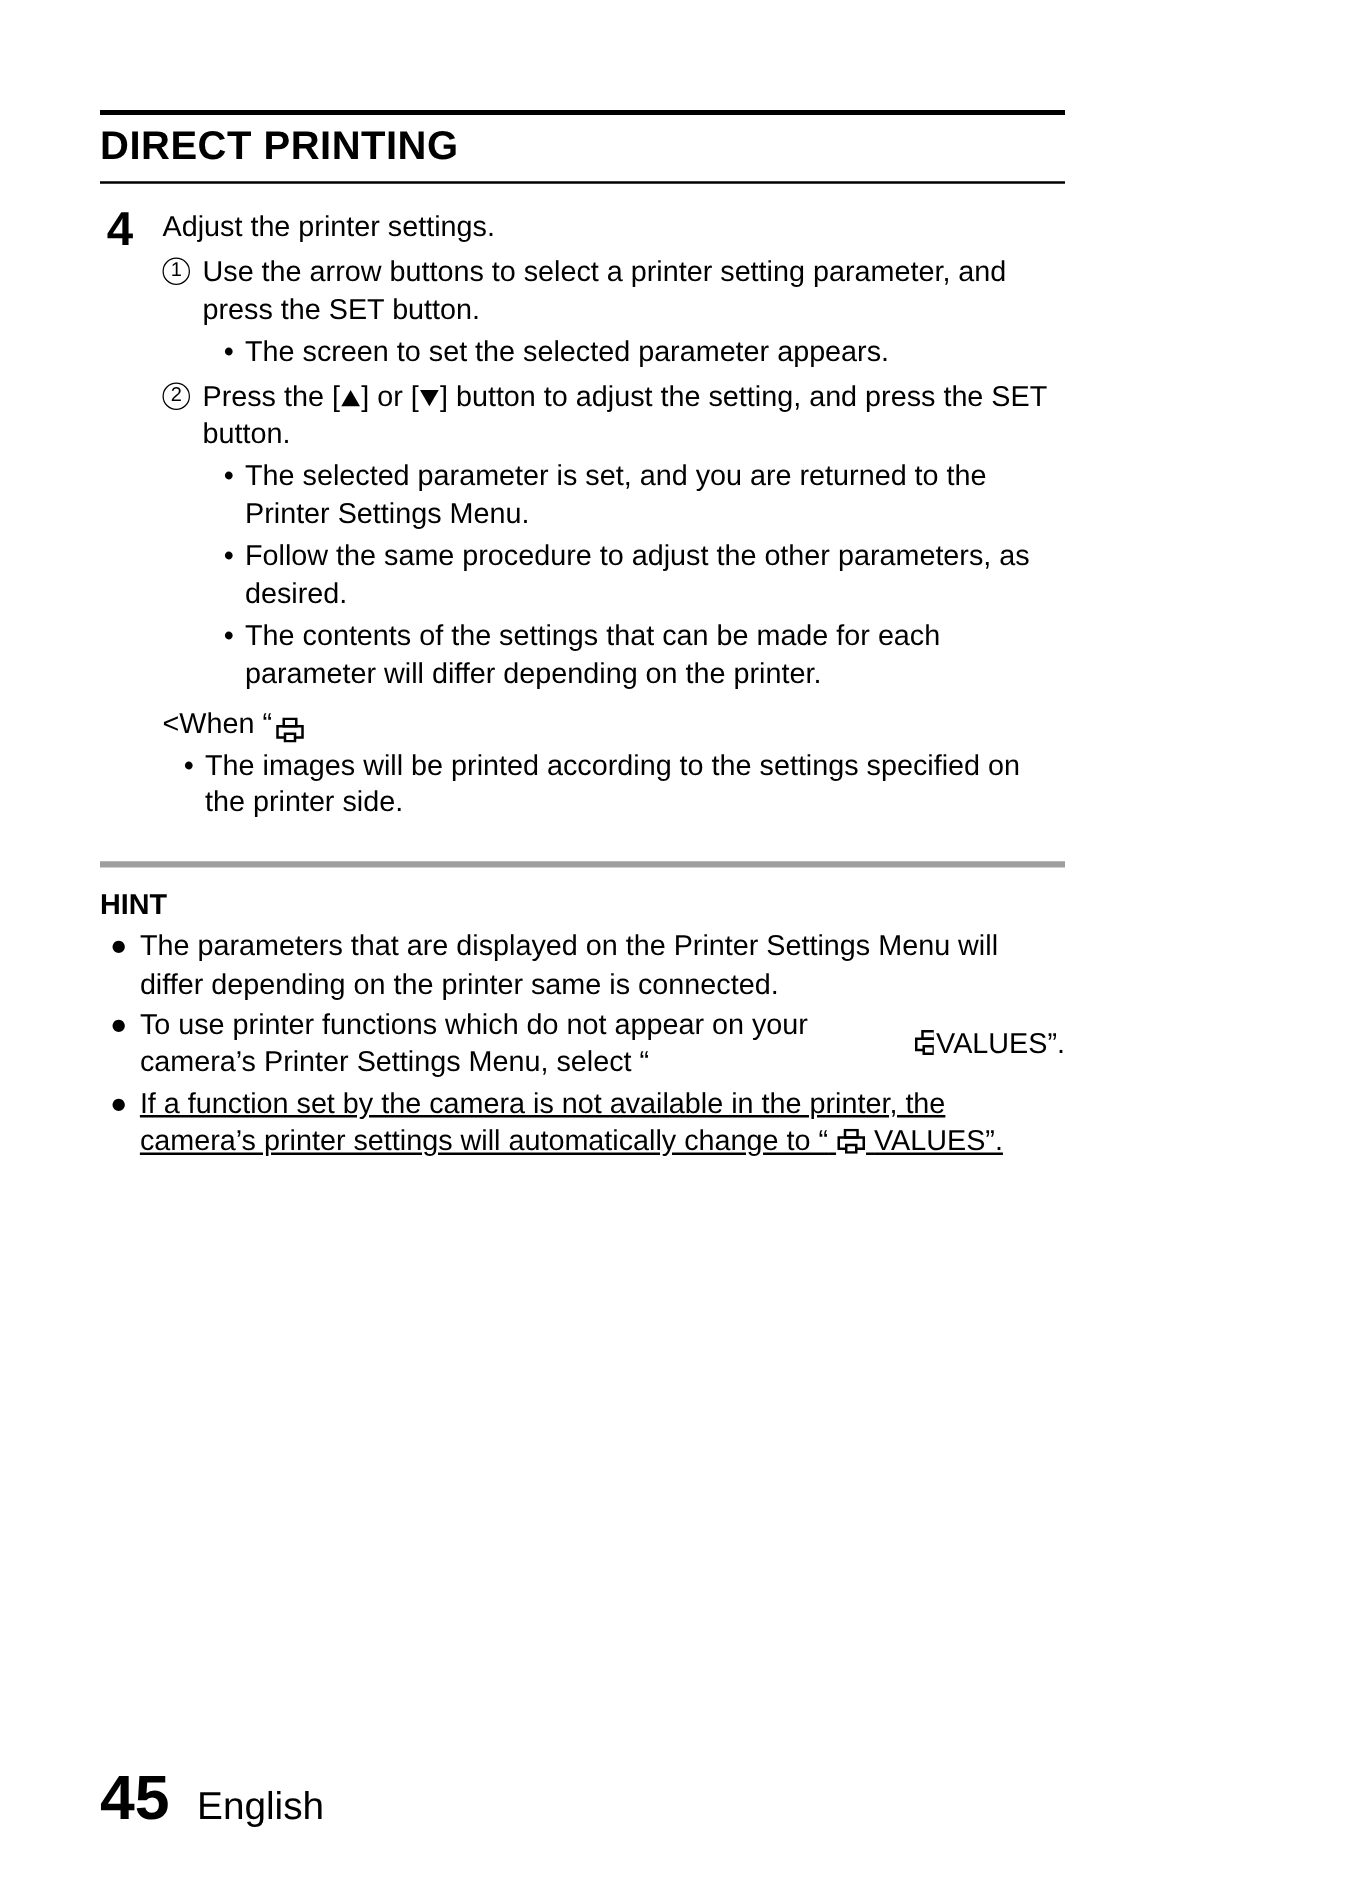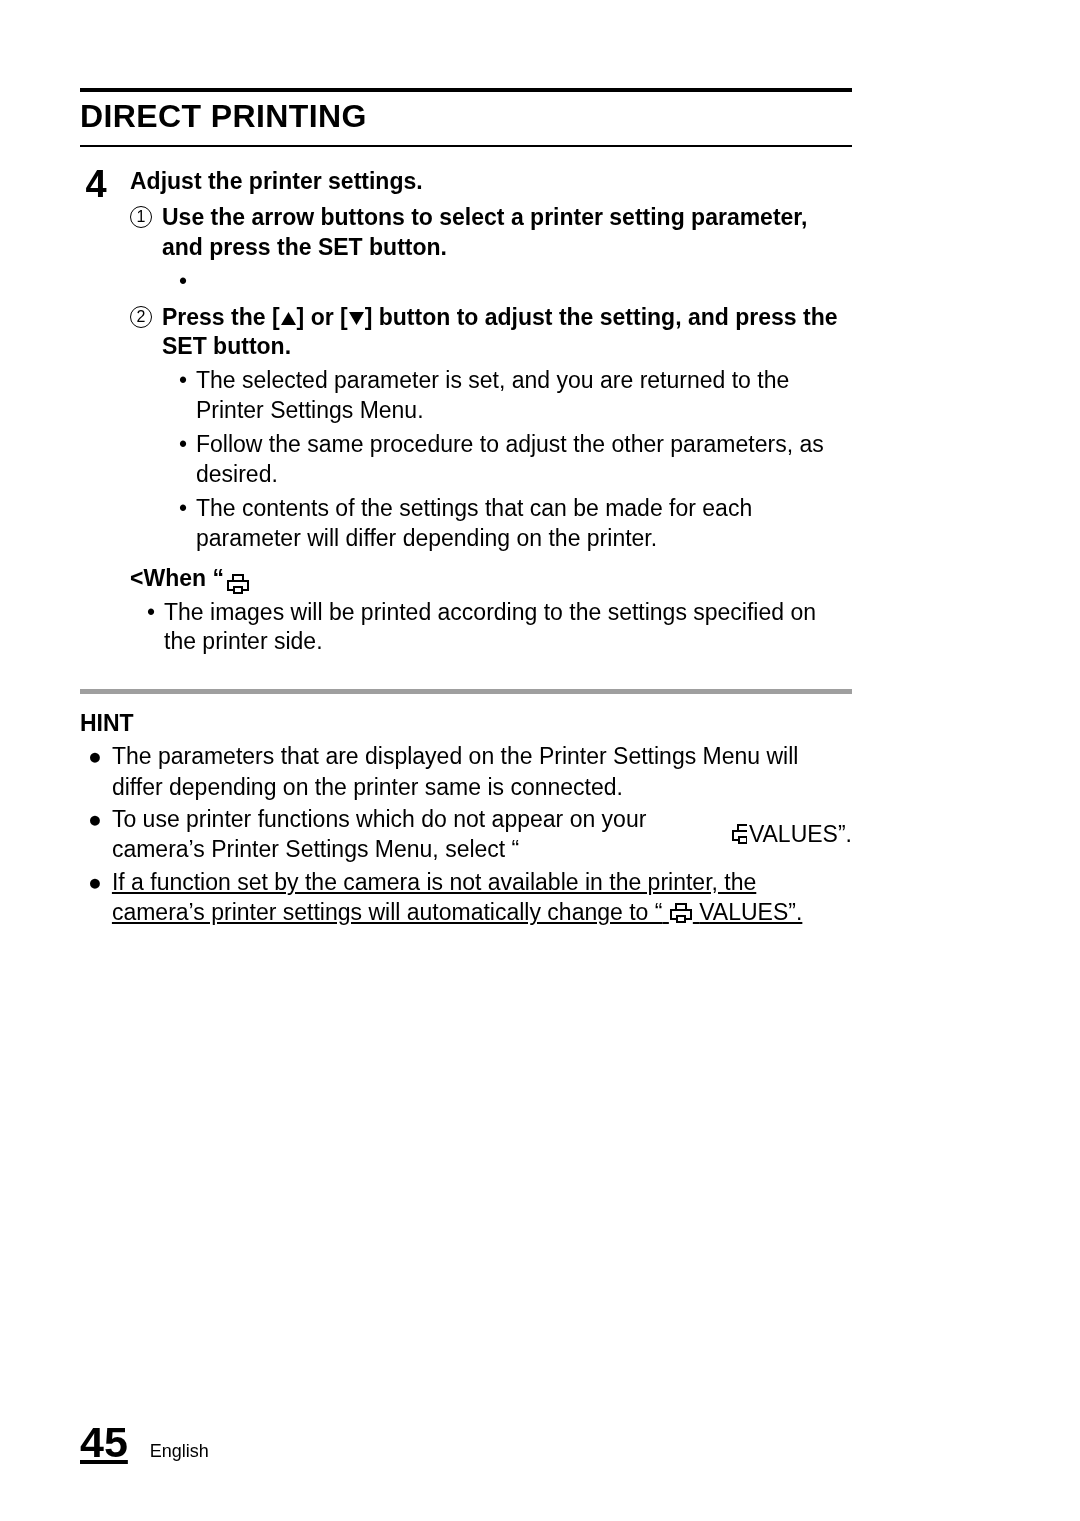--- a/index.html
+++ b/index.html
@@ -45,21 +45,21 @@
     line-height: 1;
     width: 32px;
     text-align: center;
     margin-top: -2px;
   }
   .body {
     font-size: 23px;
     line-height: 1.3;
     flex: 1;
   }
-  .bold { font-weight: 700; }
+  .bold { font-weight: 400; }
   .sub-row {
     display: flex;
     align-items: flex-start;
     gap: 10px;
     margin-top: 6px;
   }
   .circled {
     display: inline-block;
     border: 1.8px solid #000;
     border-radius: 50%;
@@ -121,26 +121,25 @@
   .inline-flex { display: inline-flex; align-items: center; gap: 2px; }
   .footer {
     position: absolute;
     bottom: 54px;
     left: 80px;
     display: flex;
     align-items: baseline;
     gap: 22px;
   }
   .page-num {
-    font-size: 43px;
+    font-size: 50px;
     font-weight: 900;
-    text-decoration: underline;
   }
   .lang {
-    font-size: 18px;
+    font-size: 31px;
   }
   svg.tri { display: inline-block; vertical-align: -1px; }
   svg.printer-icon { display: inline-block; vertical-align: -3px; }
 </style>
 </head>
 <body>
 
 <div class="page">
 
   <div class="rule-thick"></div>
@@ -152,20 +151,21 @@
     <div class="body">
       <div class="bold">Adjust the printer settings.</div>
 
       <div class="sub-row">
         <span class="circled">1</span>
         <div class="bold">Use the arrow buttons to select a printer setting parameter, and press the SET button.</div>
       </div>
       <div class="bullet-list">
         <div class="bullet-item">
           <span class="dot">•</span>
+          <span>The screen to set the selected parameter appears.</span>
         </div>
       </div>
 
       <div class="sub-row">
         <span class="circled">2</span>
         <div class="bold">
           <span>Press the [</span><svg class="tri" width="17" height="15">
               <polygon points="8.5,1 16,14 1,14" fill="#000"></polygon>
             </svg><span>] or [</span><svg class="tri" width="17" height="15">
               <polygon points="1,1 16,1 8.5,14" fill="#000"></polygon>

